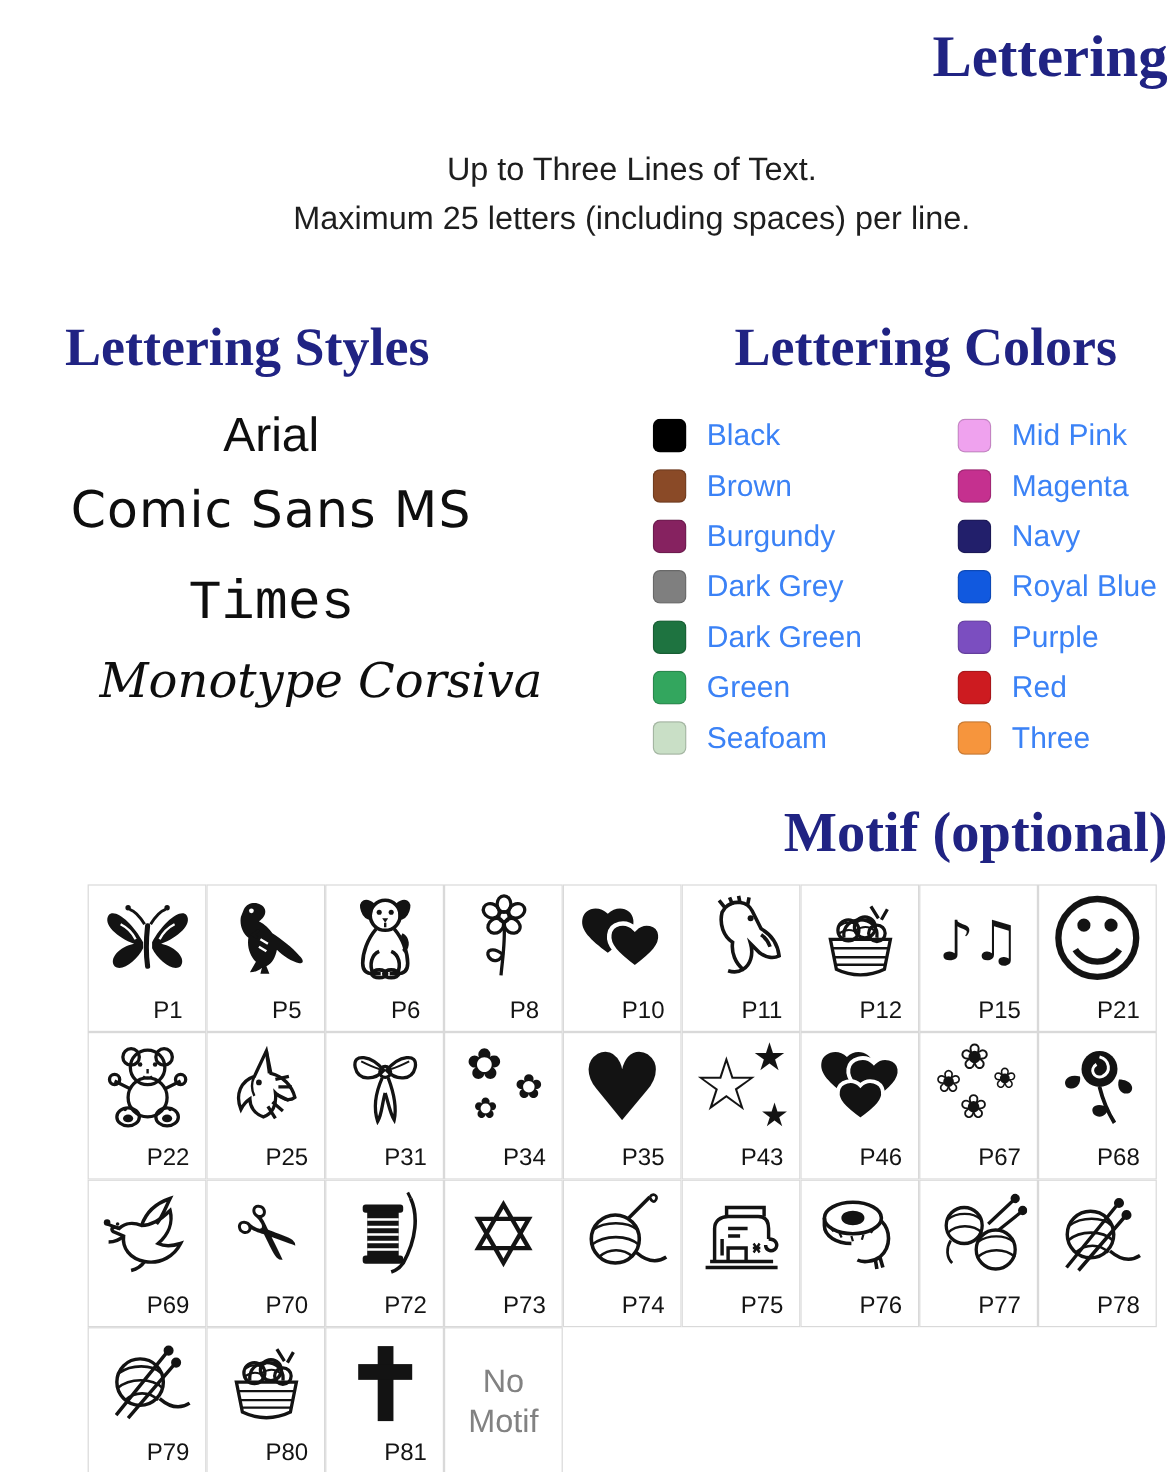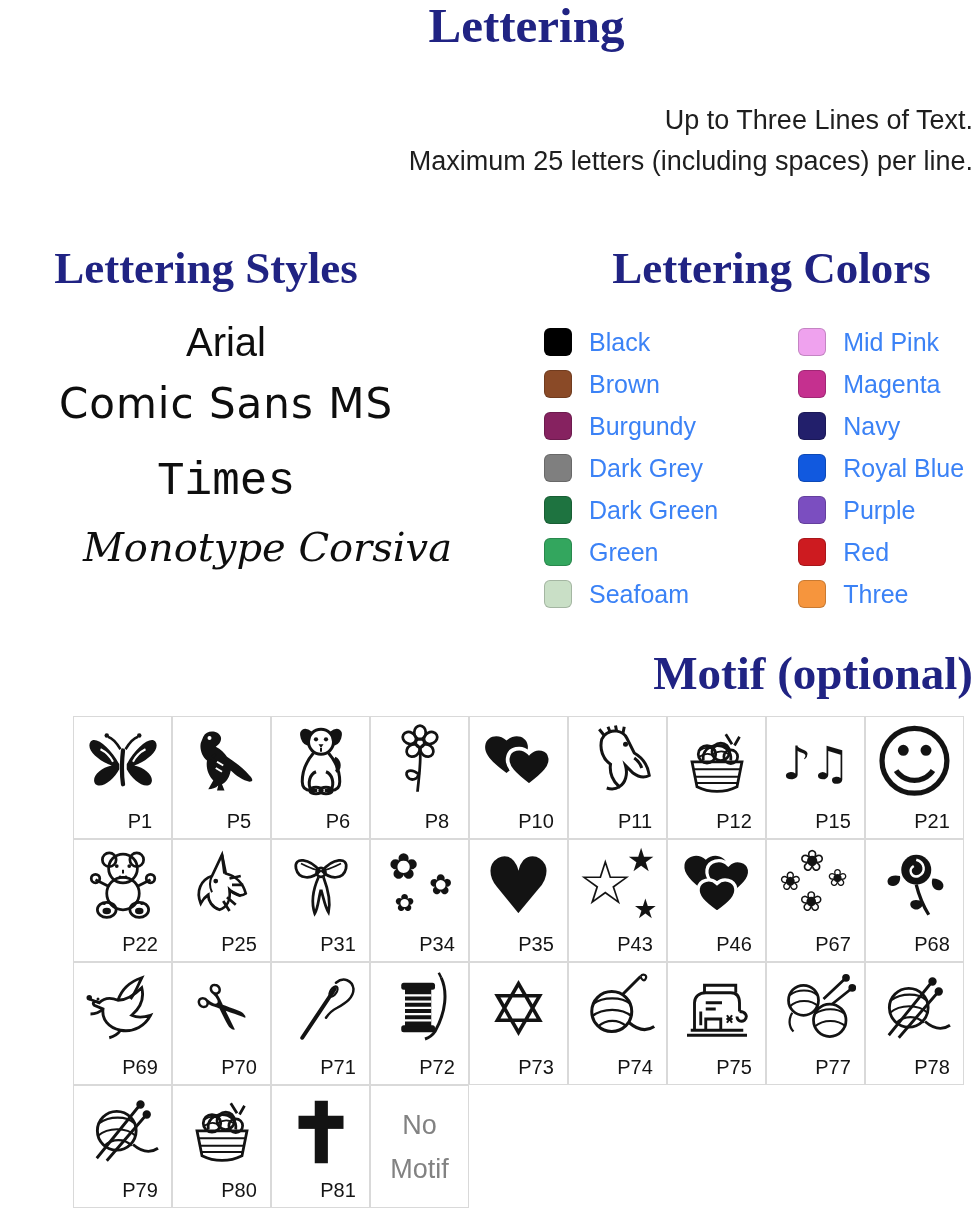--- a/index.html
+++ b/index.html
@@ -1,22 +1,22 @@
 <!DOCTYPE html>
 <html><head>
 <meta charset="utf-8">
 <style>
   html,body{margin:0;padding:0;background:#ffffff;}
   body{width:973px;height:1227px;overflow:hidden;font-family:"Liberation Sans",sans-serif;color:#1c1c1c;}
   .page{width:973px;height:1227px;position:relative;}
 
   
   .navy-heading{font-family:"Liberation Serif",serif;font-weight:bold;color:#202383;margin:0;}
-  .page-title{font-size:49px;text-align:center;margin-left:80px;padding-top:0;line-height:1.05;}
-  .subtitle{font-size:27px;text-align:right;margin:0 0 0 80px;line-height:41px;color:#1e1e1e;}
+  .page-title{font-size:49px;text-align:right;margin-left:80px;padding-top:21px;line-height:1.05;}
+  .subtitle{font-size:27px;text-align:center;margin:0 0 0 80px;line-height:41px;color:#1e1e1e;}
   .subtitle.first{margin-top:49px;}
 
   
   .columns{display:flex;margin-top:60px;}
   .styles-col{width:452px;text-align:center;}
   .styles-col h2{font-size:45px;padding-right:40px;}
   .colors-col{flex:1;}
   .colors-col h2{font-size:45px;text-align:center;padding-left:118px;}
 
   .font-sample{color:#0e0e0e;}
@@ -32,21 +32,21 @@
   .color-name{font-size:25px;color:#3b82f6;white-space:nowrap;}
 
   
   .motif-section{margin-top:38px;}
   .motif-section h2{font-size:47px;text-align:right;margin-left:80px;}
   .motif-grid{display:grid;grid-template-columns:repeat(9,99px);grid-auto-rows:123px;margin:16px 0 0 73px;}
   .motif-cell{border:1px solid #d9d9d9;background:#ffffff;display:flex;flex-direction:column;align-items:center;justify-content:flex-end;box-sizing:border-box;cursor:pointer;}
   .motif-icon{flex:1;display:flex;align-items:center;justify-content:center;width:100%;overflow:hidden;}
   .motif-label{font-size:20px;color:#141414;line-height:27px;padding-bottom:3px;margin-left:35px;}
   .motif-cell.no-motif{justify-content:center;}
-  .no-motif-text{color:#828282;font-size:27px;line-height:44px;text-align:center;width:70px;}
+  .no-motif-text{color:#828282;font-size:27px;line-height:33px;text-align:center;width:70px;}
 
   .mi{width:80px;height:80px;display:block;}
   .glyph{font-family:"DejaVu Sans",sans-serif;color:#131313;line-height:1;}
   .rel{position:relative;display:inline-block;}
   .abs{position:absolute;}
 </style>
 </head>
 <body>
 
 <div class="page">
@@ -387,32 +387,20 @@
         </div>
         <div class="motif-cell">
           <div class="motif-icon">
             <span class="glyph" style="font-size:64px;display:inline-block;transform:rotate(42deg)">✂</span>
           </div>
           <div class="motif-label">P70</div>
         </div>
         <div class="motif-cell">
           <div class="motif-icon">
             <svg class="mi" viewBox="0 0 64 64" xmlns="http://www.w3.org/2000/svg">
-              <g fill="none" stroke="#131313" stroke-linecap="round">
-                <path d="M17 55 L43 16" stroke-width="3.2"></path>
-                <ellipse cx="42" cy="18" rx="2.4" ry="4.6" transform="rotate(34 42 18)" stroke-width="1.8"></ellipse>
-                <path d="M44 11 C50 6 57 9 58 16 C58 23 52 27 45 31 C41 33 38 36 36 39" stroke-width="2"></path>
-              </g>
-            </svg>
-          </div>
-          <div class="motif-label">P71</div>
-        </div>
-        <div class="motif-cell">
-          <div class="motif-icon">
-            <svg class="mi" viewBox="0 0 64 64" xmlns="http://www.w3.org/2000/svg">
               <rect x="17" y="11" width="27" height="5.5" rx="2" fill="#131313"></rect>
               <rect x="17" y="45" width="27" height="5.5" rx="2" fill="#131313"></rect>
               <rect x="20" y="15" width="21" height="31" fill="#131313"></rect>
               <path d="M20 21 H41 M20 26 H41 M20 31 H41 M20 36 H41 M20 41 H41" stroke="#fff" stroke-width="1.8"></path>
               <path d="M49 7 C54 18 53 34 44 50 C42 53 39 55 36 56" stroke="#131313" stroke-width="2.4" fill="none"></path>
               <path d="M49 7 L47 3" stroke="#131313" stroke-width="2"></path>
             </svg>
           </div>
           <div class="motif-label">P72</div>
         </div>
@@ -450,20 +438,35 @@
                 <path d="M19 34 V45"></path>
               </g>
               <path d="M40 37 l4 6 M44 37 l-4 6 M39.5 40 h5" stroke="#131313" stroke-width="1.6"></path>
             </svg>
           </div>
           <div class="motif-label">P75</div>
         </div>
         <div class="motif-cell">
           <div class="motif-icon">
             <svg class="mi" viewBox="0 0 64 64" xmlns="http://www.w3.org/2000/svg">
+              <g fill="none" stroke="#131313" stroke-width="2.4">
+                <ellipse cx="27" cy="20" rx="19" ry="10.5"></ellipse>
+                <ellipse cx="27" cy="20" rx="6.5" ry="3.6" fill="#131313"></ellipse>
+                <path d="M8 20 V25 C8 32 16 37 26 37"></path>
+                <path d="M46 22 C52 28 53 39 45 46 C41 49 34 50 30 48"></path>
+                <path d="M45 46 L47 53 M42 48 L43 54"></path>
+                <path d="M12 26 l2 3 M18 30 l1.5 3 M26 32 l1 3.5 M34 31 l-1 3.5 M41 27 l-2 3" stroke-width="1.5"></path>
+              </g>
+            </svg>
+          </div>
+          <div class="motif-label">P76</div>
+        </div>
+        <div class="motif-cell">
+          <div class="motif-icon">
+            <svg class="mi" viewBox="0 0 64 64" xmlns="http://www.w3.org/2000/svg">
               <g fill="none" stroke="#131313" stroke-width="2.2">
                 <circle cx="22" cy="25" r="12"></circle>
                 <path d="M11 21 C17 16 28 16 33 21 M11 30 C17 24 28 24 34 30" stroke-width="1.6"></path>
                 <circle cx="43" cy="41" r="13"></circle>
                 <path d="M31 36 C38 31 49 31 55 36 M31 46 C38 40 49 40 56 46" stroke-width="1.6"></path>
                 <path d="M38 24 L55 8 M45 28 L60 16"></path>
                 <circle cx="56" cy="7" r="2" fill="#131313"></circle>
                 <circle cx="61" cy="15" r="2" fill="#131313"></circle>
                 <path d="M13 35 C10 40 10 46 14 50" stroke-width="1.8"></path>
               </g>

